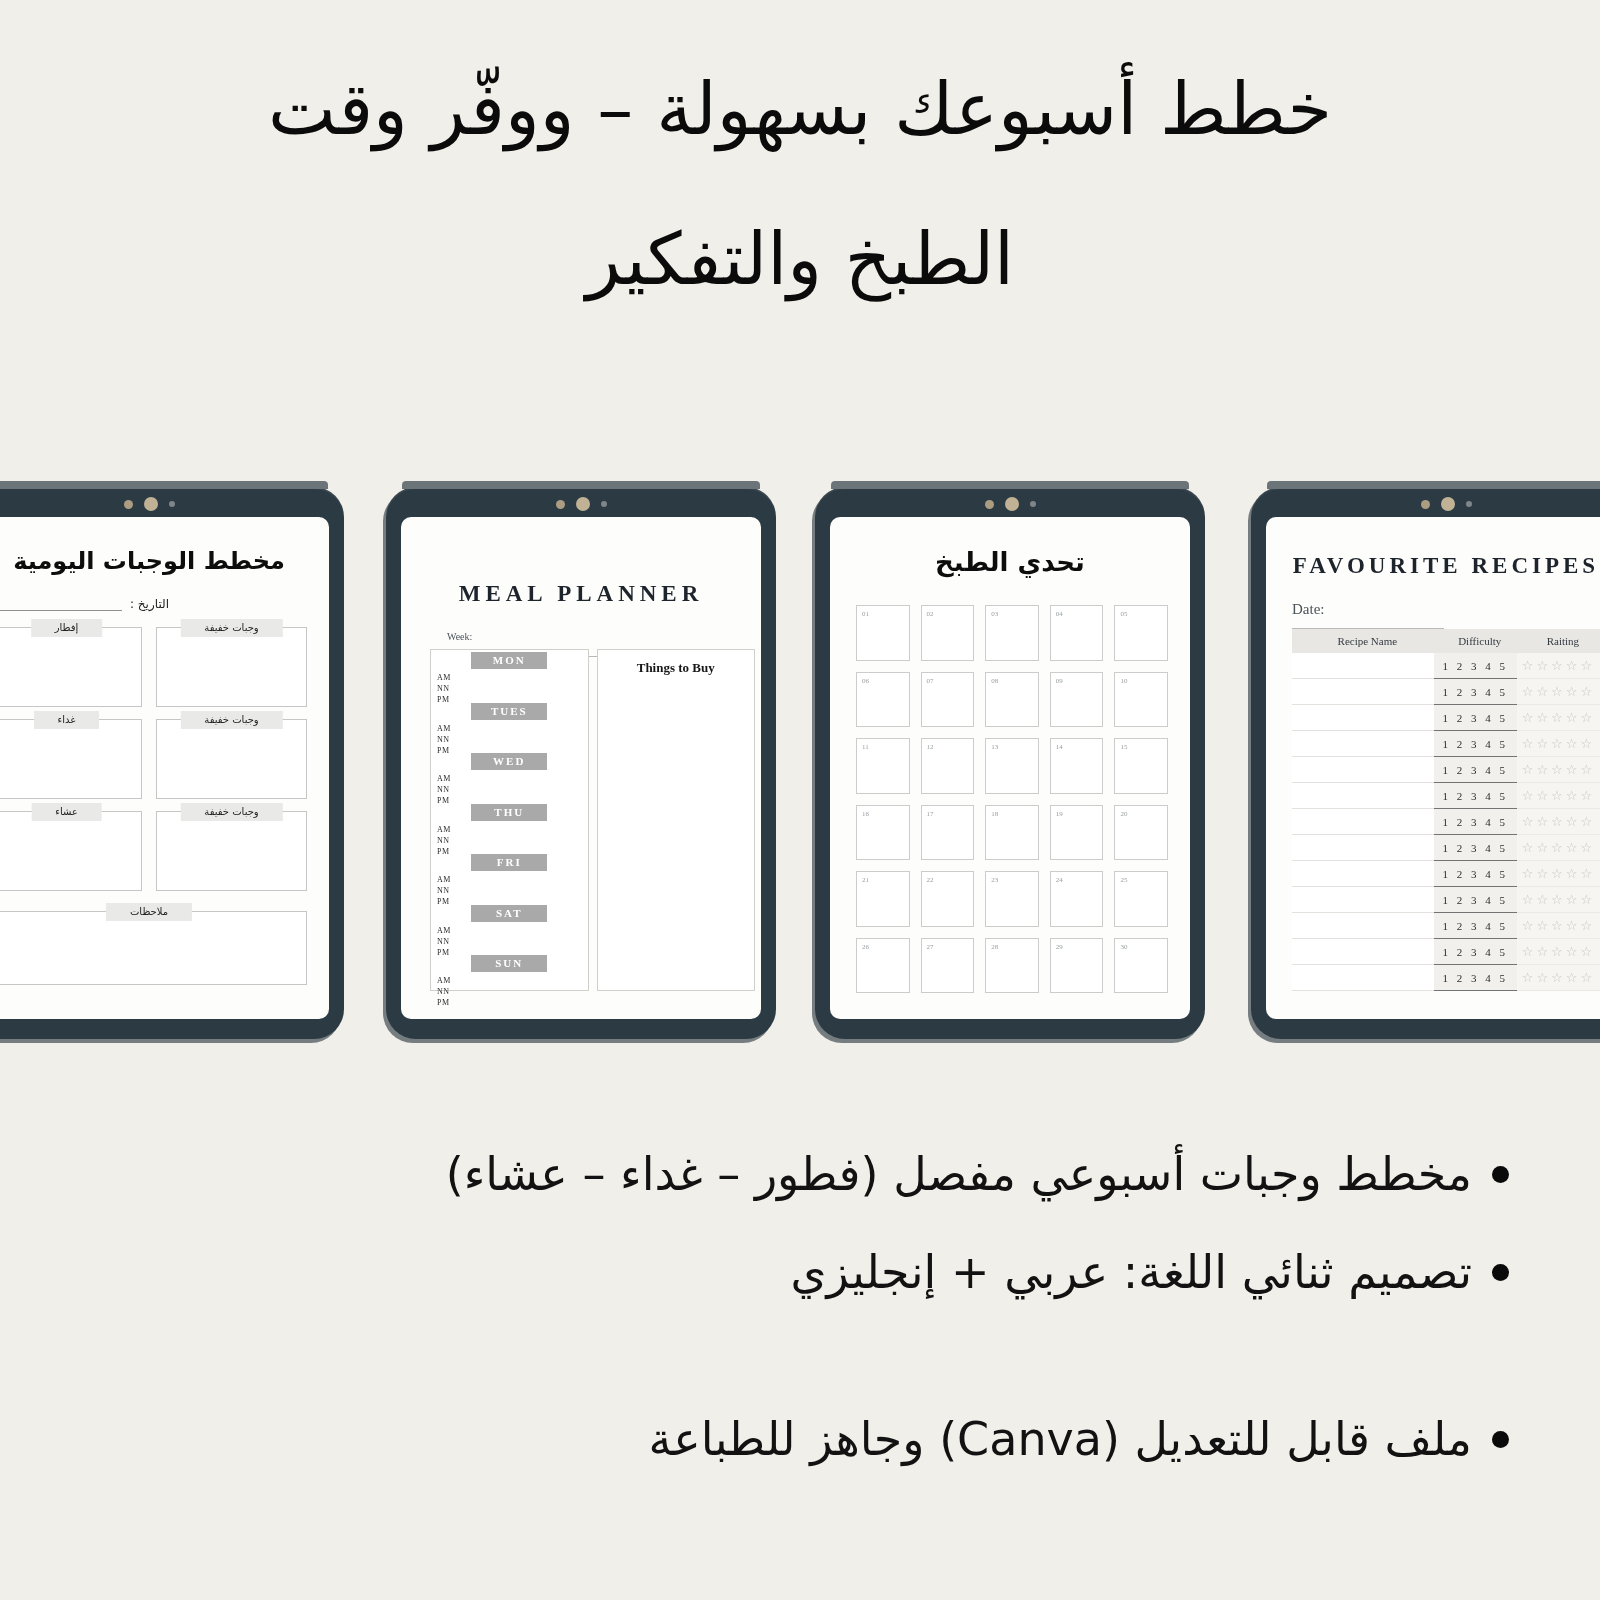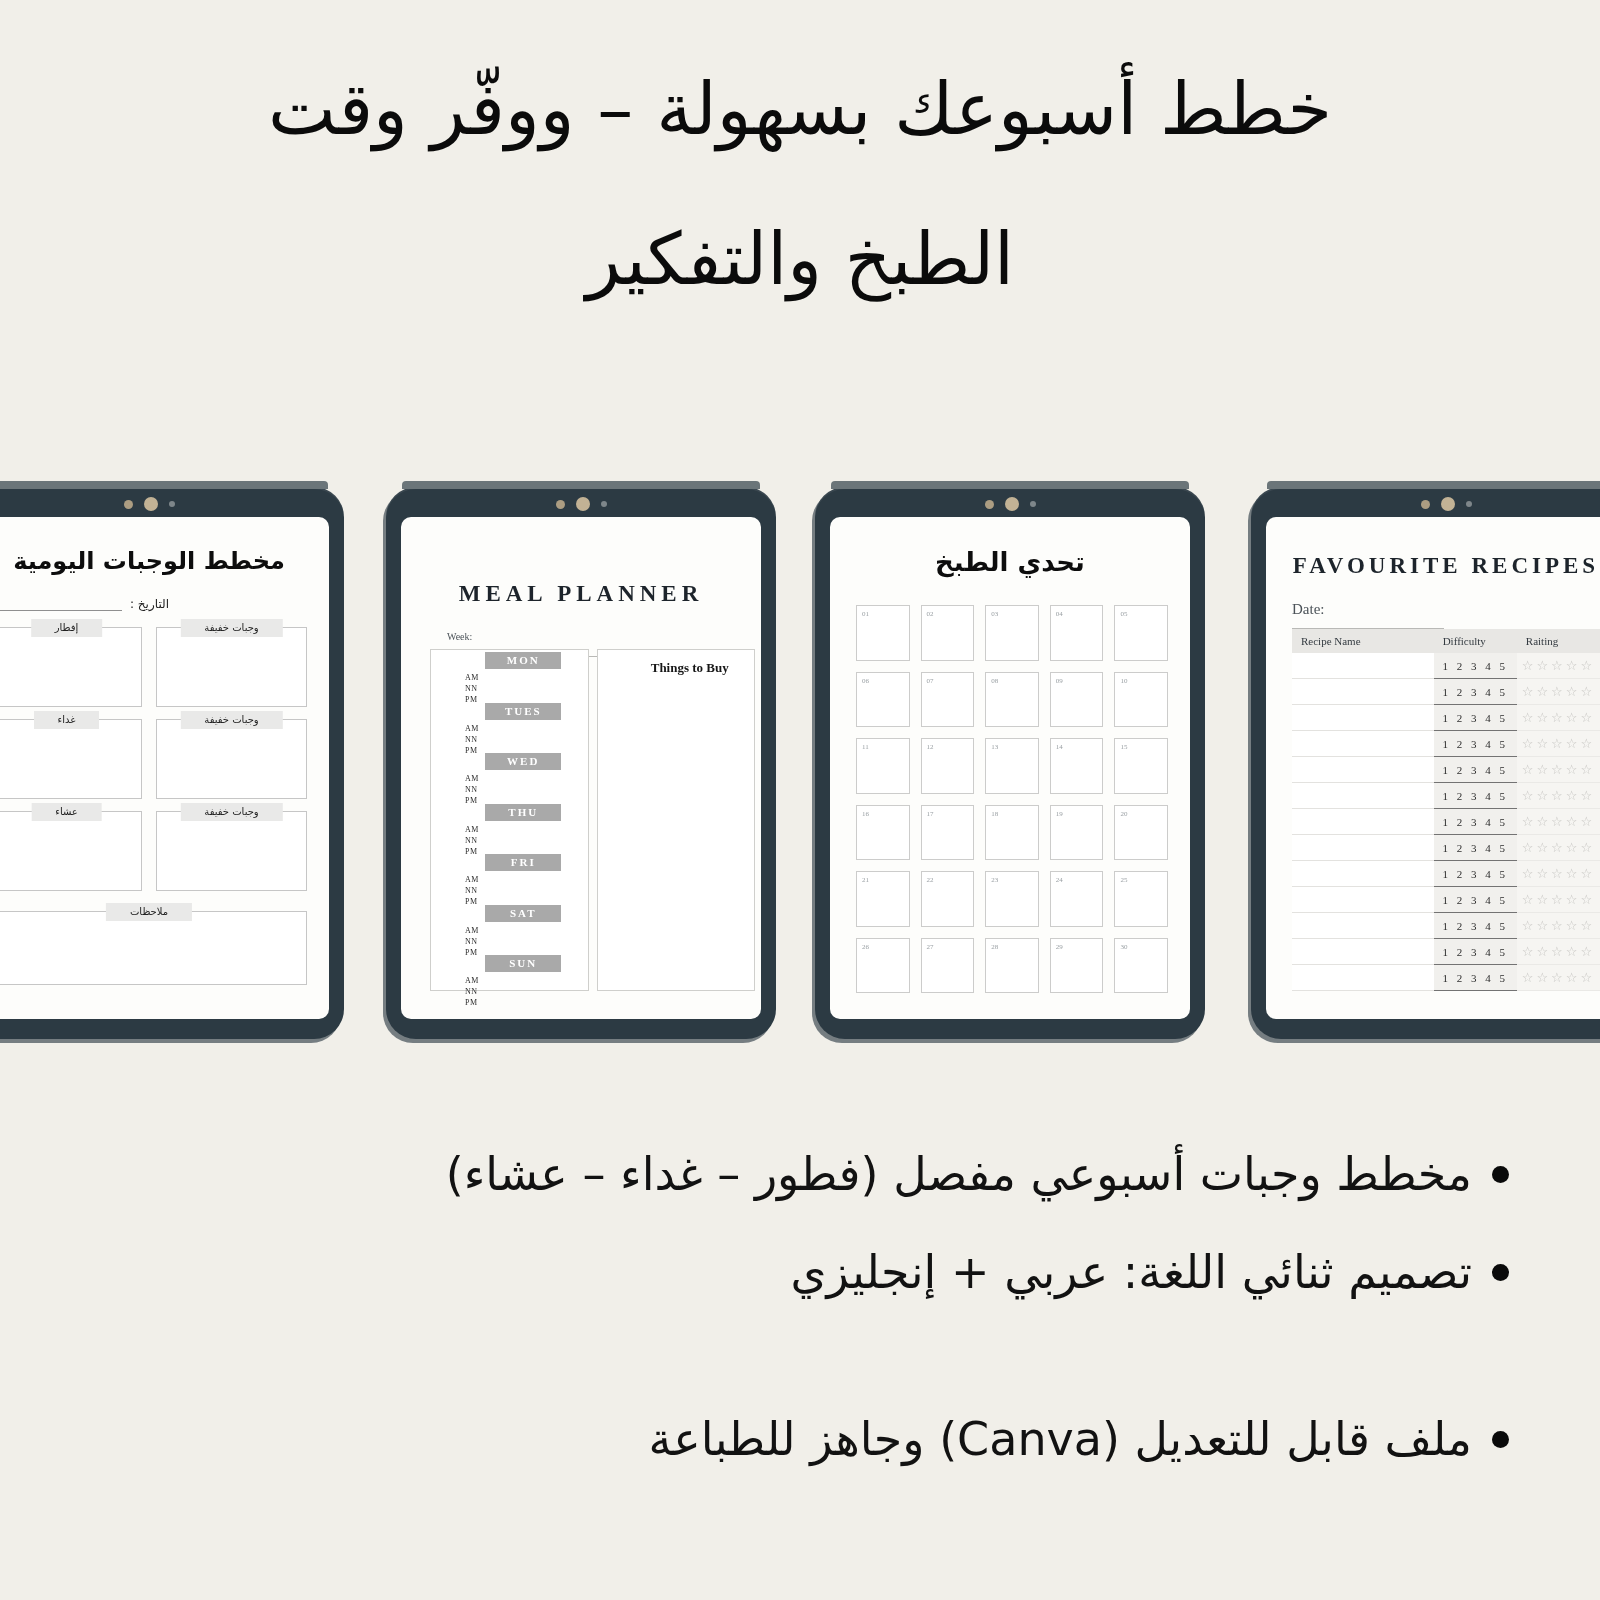--- a/index.html
+++ b/index.html
@@ -69,21 +69,21 @@
     font-family:"Liberation Serif","DejaVu Serif",serif;
     font-size:23px; letter-spacing:5px; color:#1d242b; font-weight:bold;
   }
   .t2-week {
     margin:24px 0 0 46px; width:176px;
     font-family:"Liberation Serif","DejaVu Serif",serif;
     font-size:10px; color:#4b5258;
     border-bottom:1px solid #b9b9b6; padding-bottom:14px;
   }
   .t2-panels { position:absolute; left:29px; right:6px; top:132px; bottom:28px; display:flex; gap:8px; }
-  .panel { flex:1; border:1px solid #cfcfcc; background:#fff; position:relative;padding-left:28px; }
+  .panel { flex:1; border:1px solid #cfcfcc; background:#fff; position:relative; }
   .day-section { position:relative; height:14.28%; }
   .day-bar {
     width:76px; margin:2px auto 0; height:17px; background:#a9a9a9;
     color:#fff; font-family:"Liberation Serif","DejaVu Serif",serif;
     font-weight:bold; font-size:11px; letter-spacing:2px;
     text-align:center; line-height:17px;
   }
   .day-times { position:absolute; left:6px; top:20px; display:flex; flex-direction:column; }
   .time-slot {
     font-family:"Liberation Serif","DejaVu Serif",serif;
@@ -117,21 +117,21 @@
     margin:22px 0 16px 26px; width:152px;
     font-family:"Liberation Serif","DejaVu Serif",serif;
     font-size:15px; color:#4b5258;
     border-bottom:1px solid #b9b9b6; padding-bottom:10px;
   }
   .t4-table { position:absolute; top:112px; left:26px; width:308px; }
   .t4-head {
     display:flex; height:24px; background:#e8e7e4; align-items:center;
     font-family:"Liberation Serif","DejaVu Serif",serif; font-size:11px; color:#343b41;
   }
-  .hcell { padding-left:9px; }
+  .hcell { padding-left:9px;text-align:center; }
   .hc0 { width:46%; } .hc1 { width:27%; } .hc2 { width:27%; }
   .t4-row { display:flex; height:26px; }
   .tcell { display:flex; align-items:center; }
   .tcell.recipe { width:46%; background:#fff; border-bottom:1px solid #e3e2df; }
   .tcell.diff {
     width:27%; background:#f1f0ed; justify-content:center;
     font-family:"Liberation Serif","DejaVu Serif",serif;
     font-size:11px; color:#2e2e2e; letter-spacing:3px;
     border-bottom:1px solid #737373;
   }

